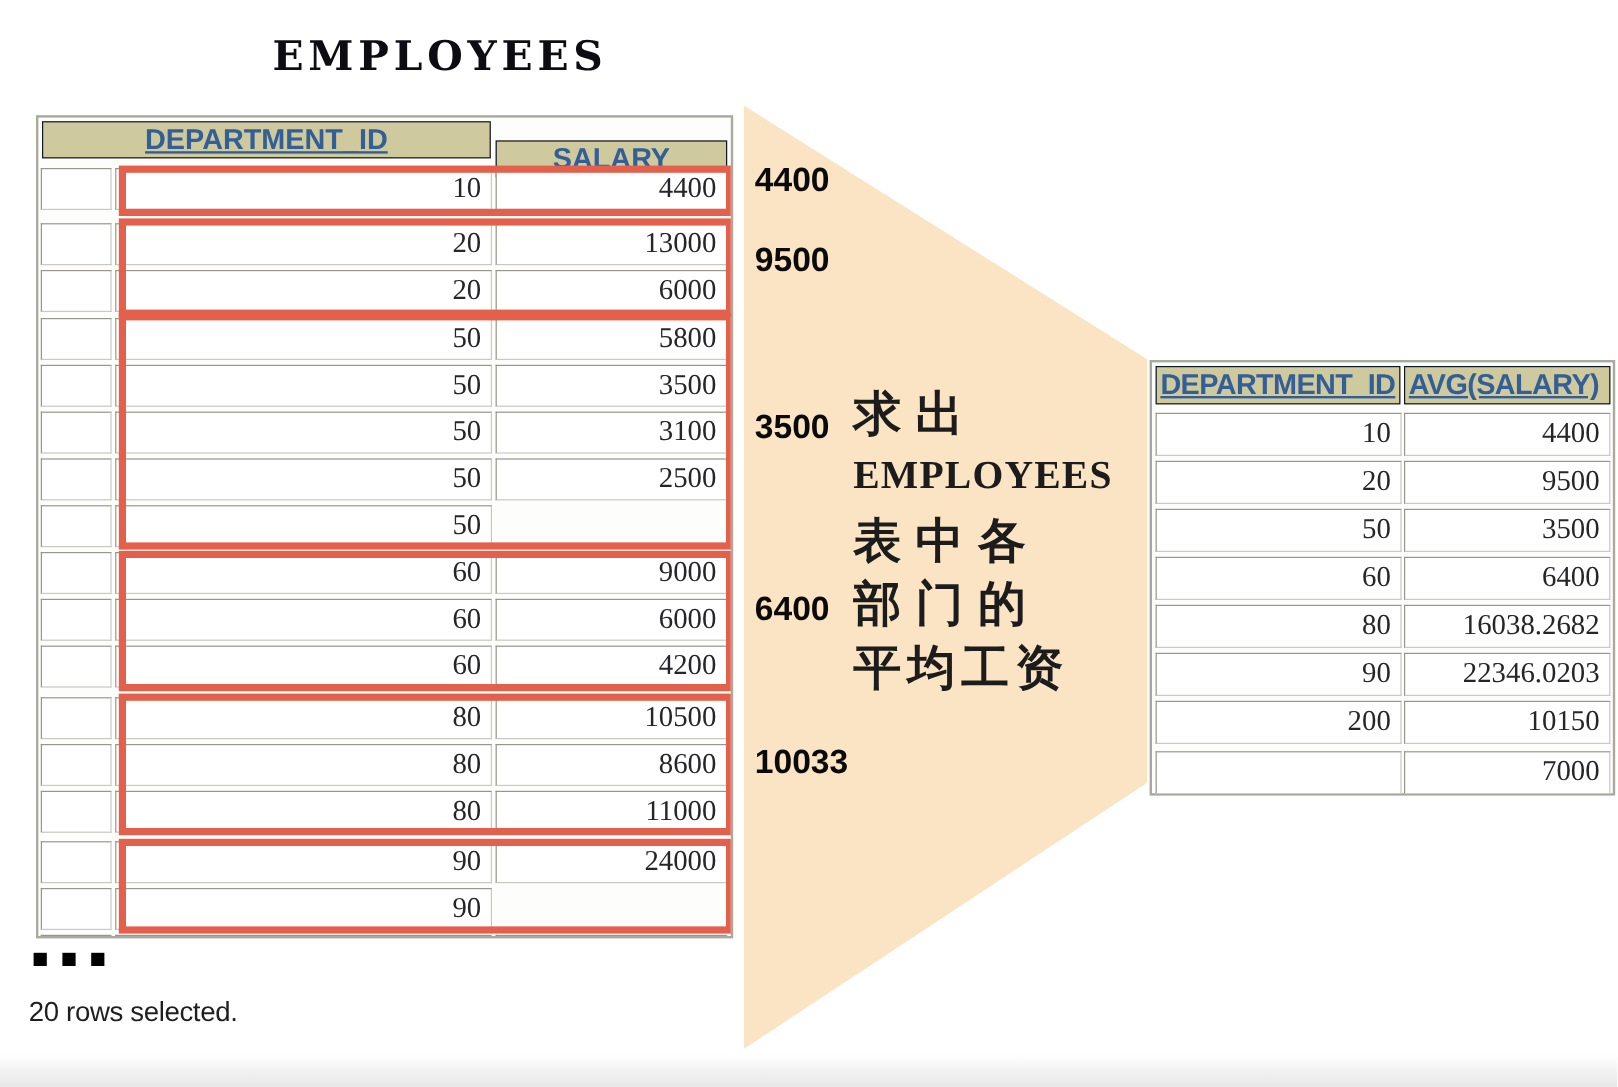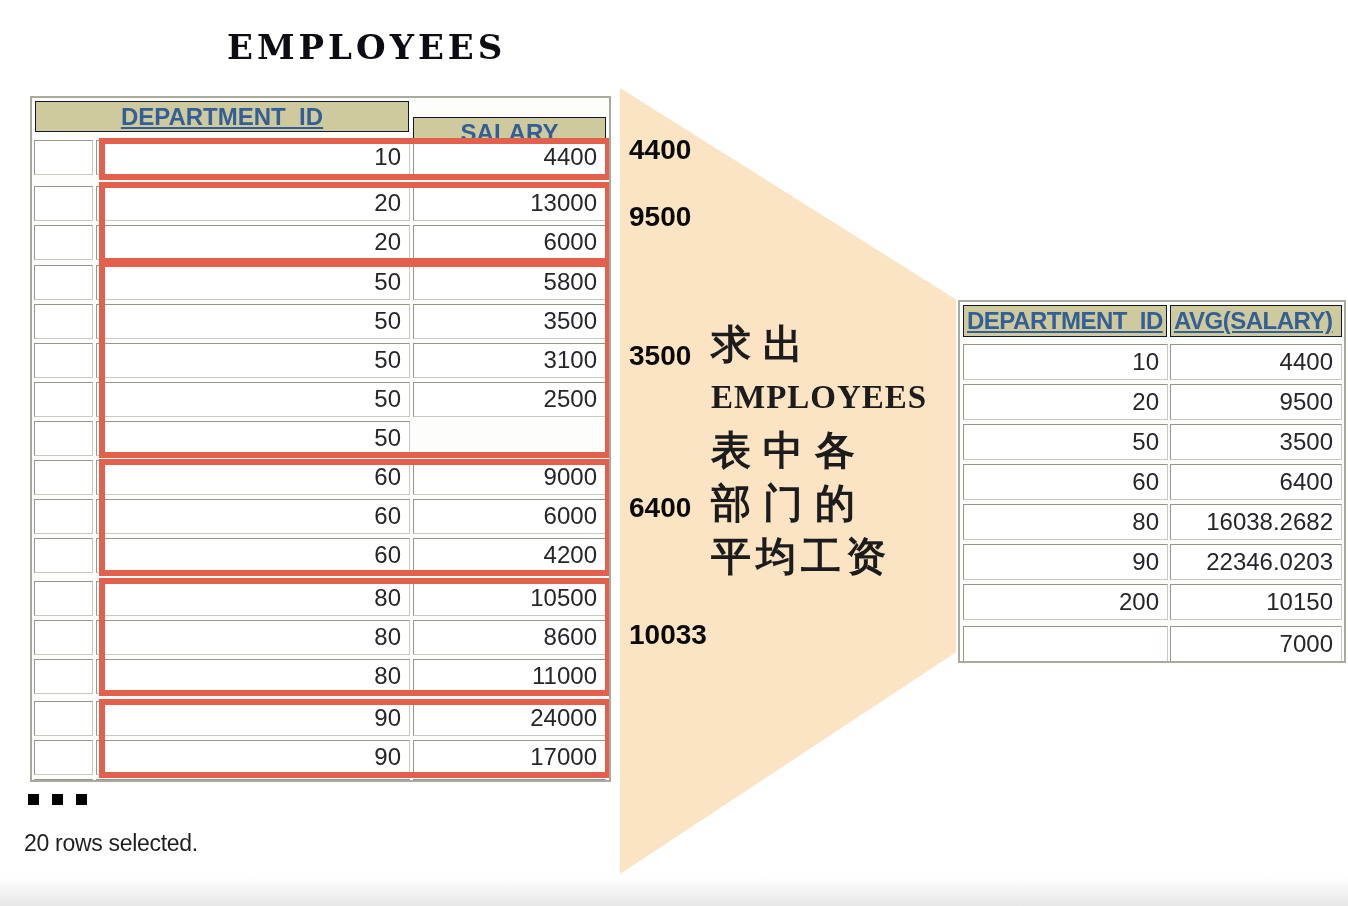--- a/index.html
+++ b/index.html
@@ -31,21 +31,21 @@
   .tbl-right { left:958px; top:300px; width:388px; height:363px; }
 
   .hdr-cell {
     position:absolute; background:#cfca9e;
     border:1px solid #0f172a; box-sizing:border-box;
     color:#335f96; font-weight:bold; font-size:24px;
     text-align:center; line-height:29px; overflow:hidden; white-space:nowrap;text-decoration:underline;
   }
   .tbl-right .hdr-cell { text-align:left; padding-left:3px; letter-spacing:-0.5px; }
 
-  .trow { position:absolute; left:0; width:100%; height:35px; }
+  .trow { position:absolute; left:0; width:100%; height:35px;font-family:Liberation Serif, serif; }
   .cell {
     position:absolute; top:0; height:35px; background:#ffffff;
     border:1px solid #96968c; border-right-color:#c9c9c1; border-bottom-color:#c9c9c1;
     box-sizing:border-box; font-size:24px; color:#26262a;
     text-align:right; padding-right:8px; line-height:32px; white-space:nowrap;
   }
   .tbl-left .cell-sel  { left:2px;   width:59px;  padding:0; }
   .tbl-left .cell-dept { left:64px;  width:314px; }
   .tbl-left .cell-sal  { left:381px; width:193px; }
 
@@ -175,21 +175,20 @@
       <div class="cell cell-sal">11000</div>
     </div>
     <div class="trow" style="top:603px">
       <div class="cell cell-sel"></div>
       <div class="cell cell-dept">90</div>
       <div class="cell cell-sal">24000</div>
     </div>
     <div class="trow" style="top:642px">
       <div class="cell cell-sel"></div>
       <div class="cell cell-dept">90</div>
-      <div class="cell cell-sal">17000</div>
     </div>
 
     <div class="trow" style="top:681px">
       <div class="cell cell-sel"></div>
       <div class="cell cell-dept"></div>
       <div class="cell cell-sal"></div>
     </div>
 
     <div class="group-box" style="top:40px;  height:42px;"></div>
     <div class="group-box" style="top:84px;  height:82px;"></div>

